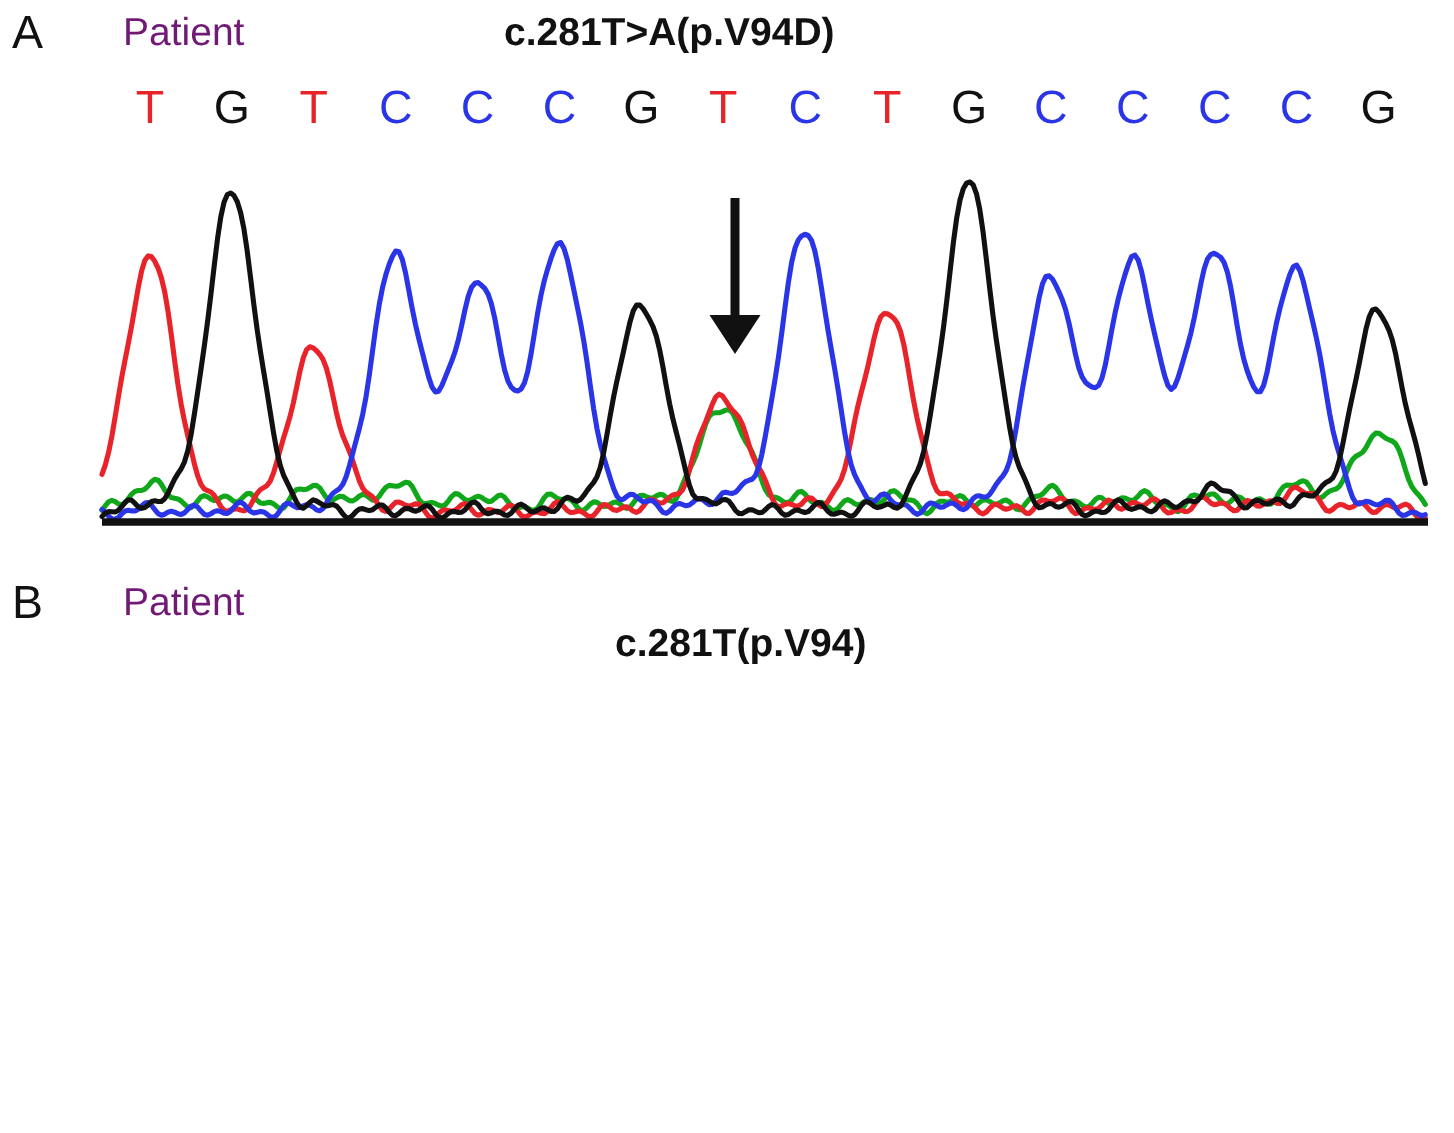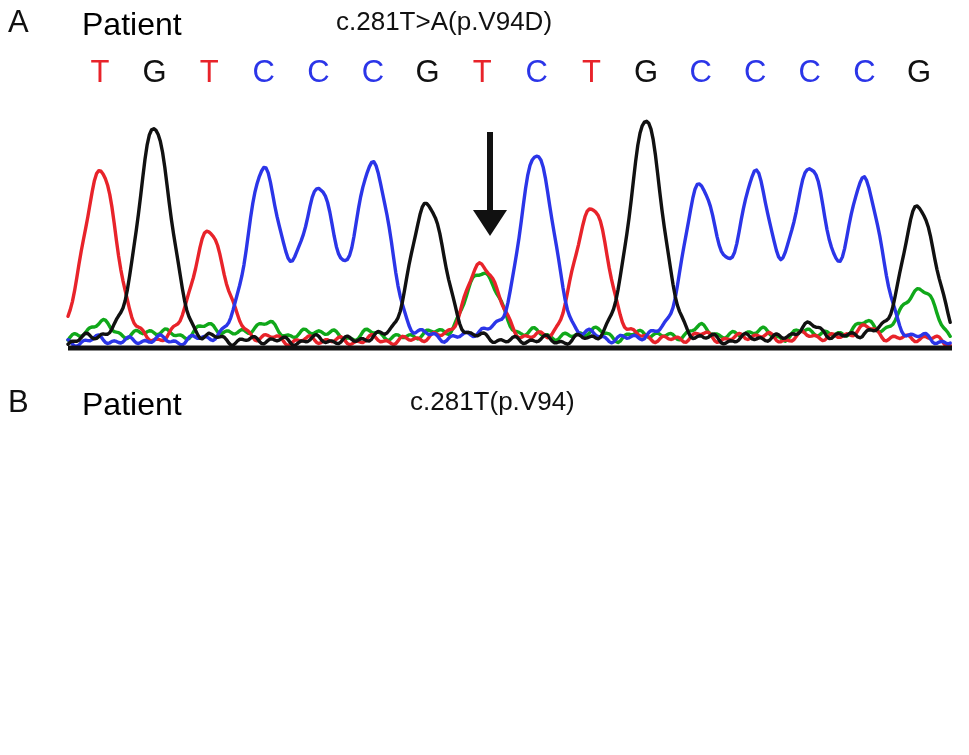--- a/index.html
+++ b/index.html
@@ -16,29 +16,29 @@
   #panel-a{top:0;height:375px;}
   #panel-b{top:380px;height:375px;}
 
   .panel-letter{
     position:absolute;left:8px;top:6px;
     font-size:31px;line-height:1;font-weight:400;
     color:#111;letter-spacing:0;
   }
   .panel-sample{
     position:absolute;left:82px;top:8px;
-    font-size:32px;line-height:1;font-weight:400;color:#000000;
+    font-size:26px;line-height:1;font-weight:400;color:#701a75;
   }
   .panel-variant{
     position:absolute;top:8px;
-    font-size:26px;line-height:1;font-weight:400;color:#111;
+    font-size:26px;line-height:1;font-weight:700;color:#111;
     white-space:nowrap;
   }
   #variant-a{left:336px;}
-  #variant-b{left:410px;}
+  #variant-b{left:410px;margin-top:27px;}
 
   
   .base-row{
     position:absolute;left:0;width:969px;height:44px;
   }
   #bases-a{top:52px;}
   .base{
     position:absolute;top:0;
     width:40px;margin-left:-20px;
     text-align:center;

